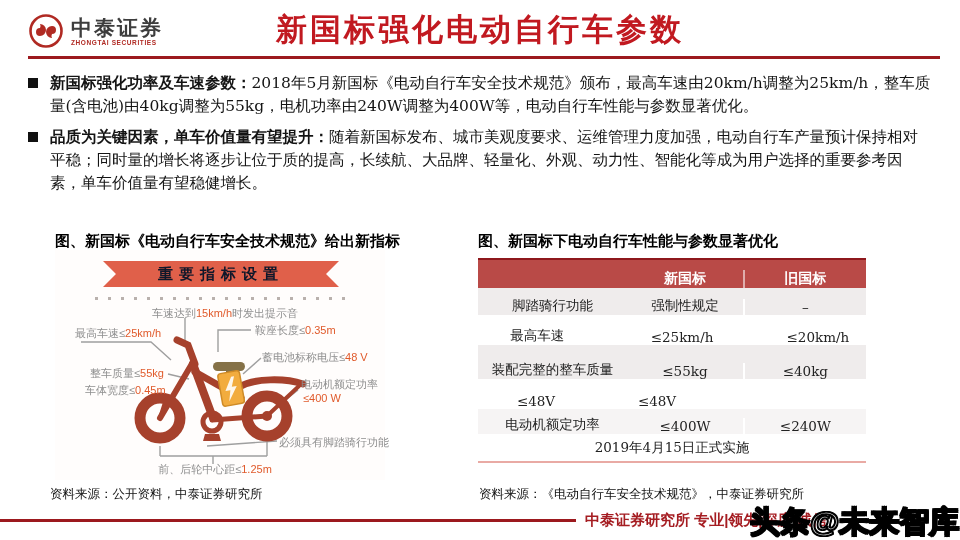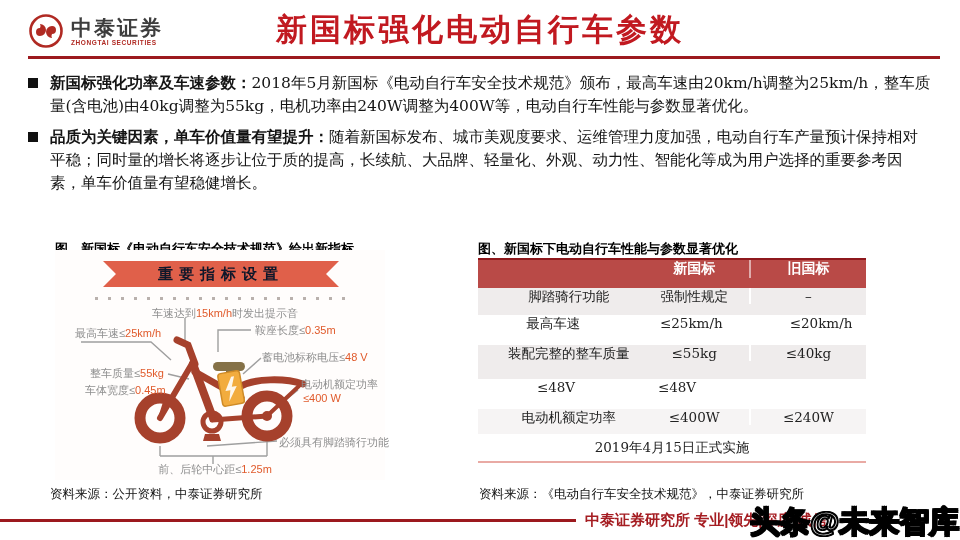--- a/index.html
+++ b/index.html
@@ -12,41 +12,41 @@
   .page-title{position:absolute;left:0;right:0;top:9px;text-align:center;
               font-weight:bold;font-size:31px;color:#c11920;letter-spacing:3px;}
   .title-rule{position:absolute;left:28px;right:20px;top:56px;height:3px;background:#9c191e;}
   
   .bullets{position:absolute;left:28px;top:71px;width:905px;}
   .bullet{display:flex;margin-bottom:7px;}
   .bullet-marker{flex:0 0 10px;width:10px;height:10px;background:#111;margin:7px 12px 0 0;}
   .bullet-body{font-size:15.5px;line-height:23px;color:#141414;}
   .bullet-lead{font-weight:bold;margin-top:36px;}
   
-  .caption{position:absolute;top:240px;font-family:"Liberation Sans",sans-serif;font-weight:bold;font-size:13px;color:#000;}
+  .caption{position:absolute;top:232px;font-family:"Liberation Sans",sans-serif;font-weight:bold;font-size:15px;color:#000;}
   .caption-left{left:55px;}
   .caption-right{left:478px;}
   .source{position:absolute;top:486px;font-size:12.5px;color:#111;}
   .source-left{left:50px;}
   .source-right{left:479px;}
   
   .fig-left{position:absolute;left:55px;top:250px;width:330px;height:230px;background:#fffdfc;}
   .ribbon{position:absolute;left:48px;top:11px;width:236px;height:26px;background:#e0604a;
           clip-path:polygon(0 0,100% 0,94.5% 50%,100% 100%,0 100%,5.5% 50%);
           display:flex;align-items:center;justify-content:center;
           font-family:"Liberation Sans",sans-serif;font-weight:bold;font-size:15px;color:#0f172a;letter-spacing:6px;}
   .dotline{position:absolute;left:40px;top:47px;width:252px;height:3px;
            background:repeating-linear-gradient(90deg,#b9b1ad 0 3px,transparent 3px 13px);}
   .anno{position:absolute;font-family:"Liberation Sans",sans-serif;font-size:11px;color:#8f8f8f;white-space:nowrap;}
   .anno .val{color:#e05a2b;}
   .bike-svg{position:absolute;left:0;top:0;width:330px;height:230px;}
   
   .fig-right{position:absolute;left:478px;top:258px;width:388px;}
   .tbl{width:388px;border-top:2px solid #8e181c;border-bottom:2px solid #e9aaa4;font-size:13.5px;color:#222;}
-  .tr{display:flex;align-items:flex-start;padding-left:20px;}
+  .tr{display:flex;align-items:flex-end;}
   .tr .c0{width:150px;text-align:center;}
   .tr .c1{width:116px;text-align:center;}
   .tr .c2{width:122px;text-align:center;border-left:2px solid #fff;}
   .thead{background:#b94a47;height:28px;font-family:"Liberation Sans",sans-serif;font-weight:bold;font-size:14px;color:#fff;}
   .thead .c2{border-left:2px solid rgba(255,255,255,.55);}
   .row-a{background:#efecec;}
   .row-b{background:#ffffff;}
   .r0{height:27px;} .r1{height:30px;gap:40px;} .r2{height:34px;} .r3{height:30px;} .r4{height:25px;}
   .tfoot{height:27px;background:#fff;display:flex;align-items:center;justify-content:center;font-size:13.5px;}
   

